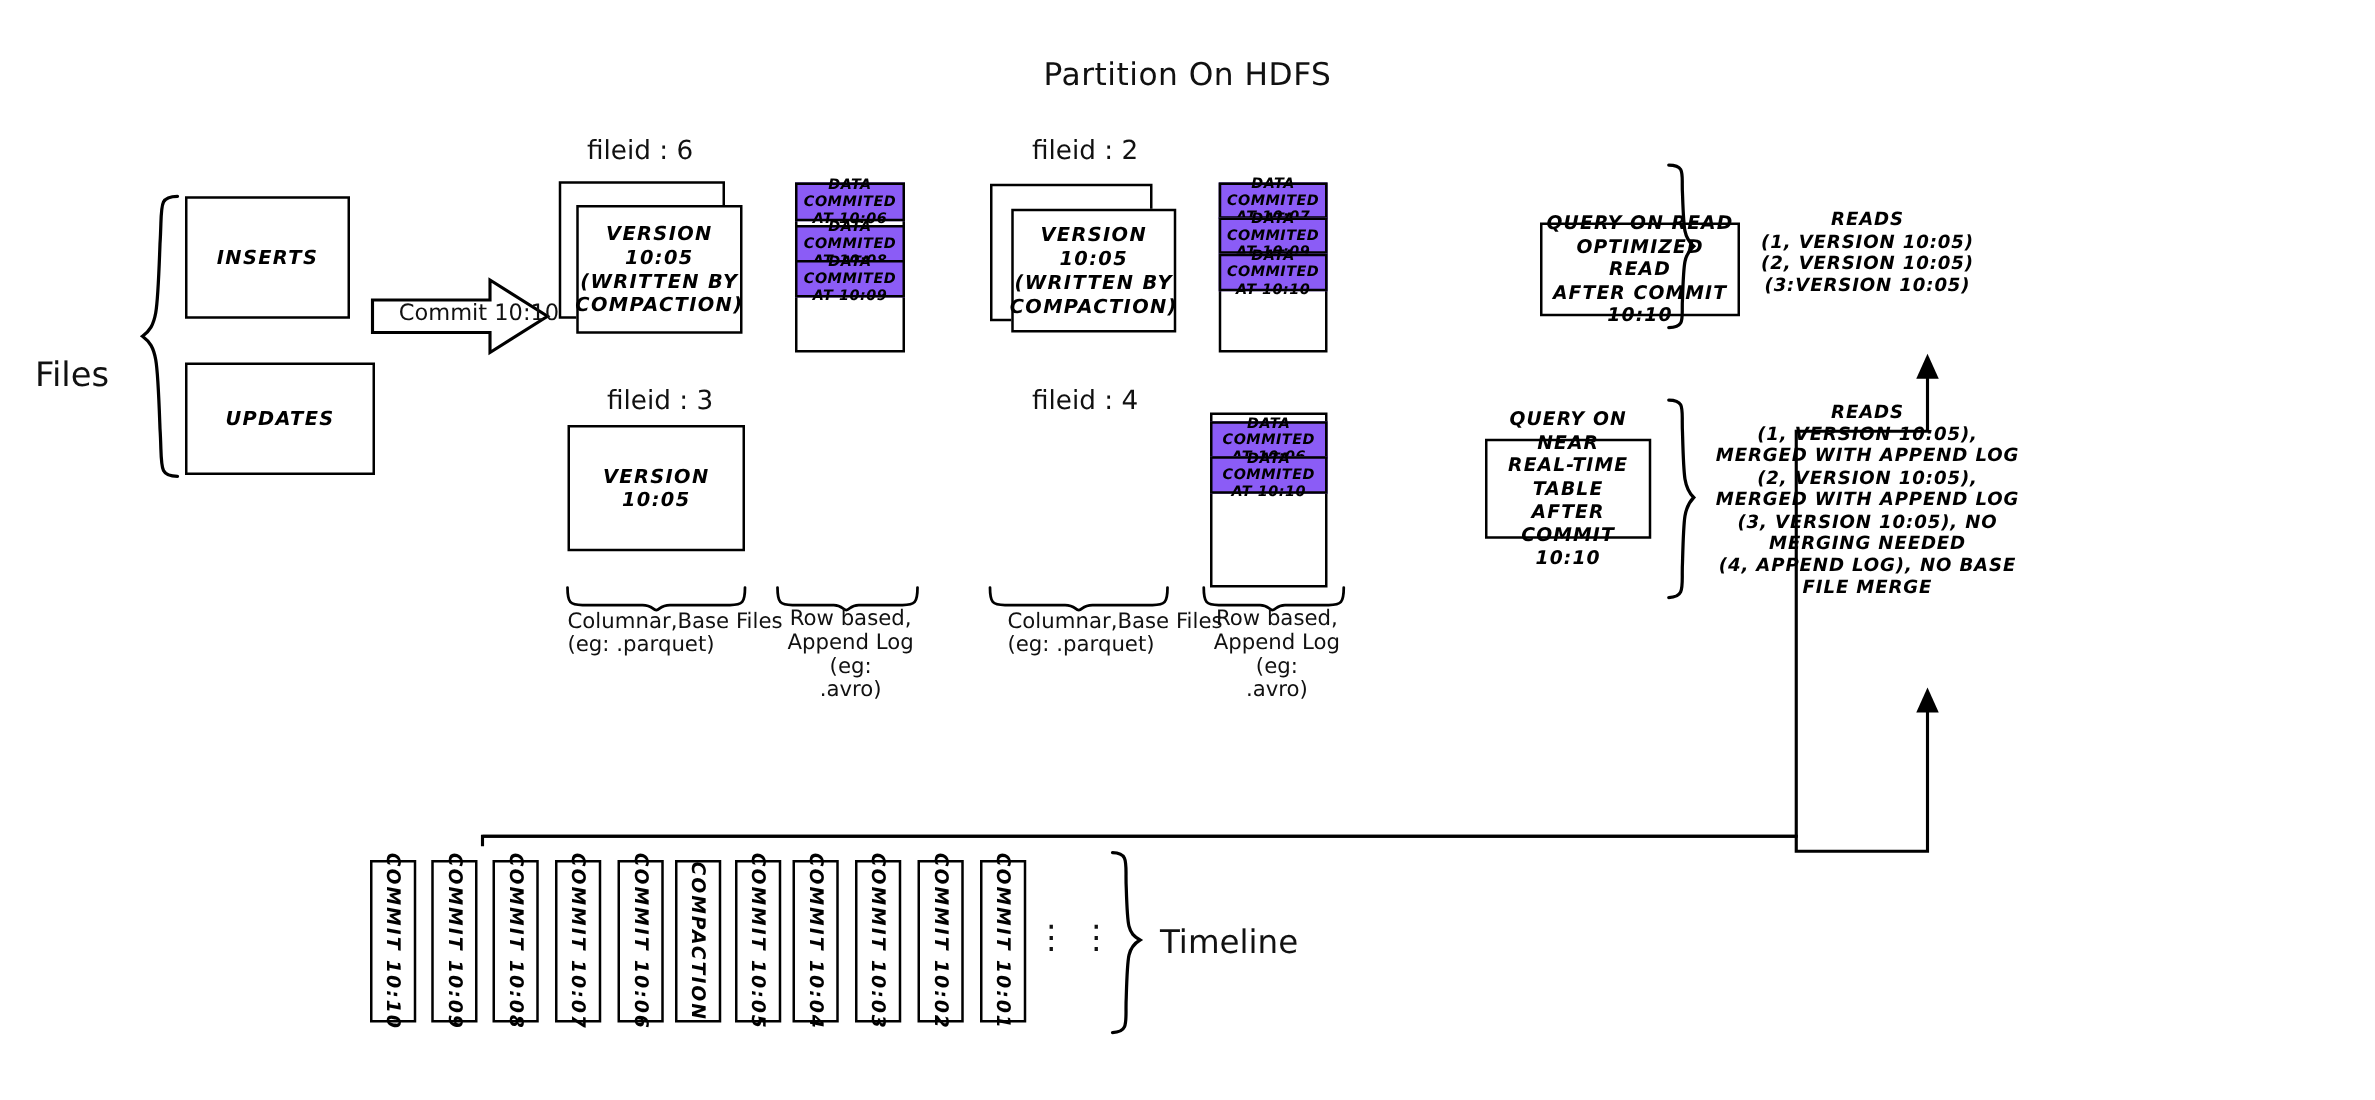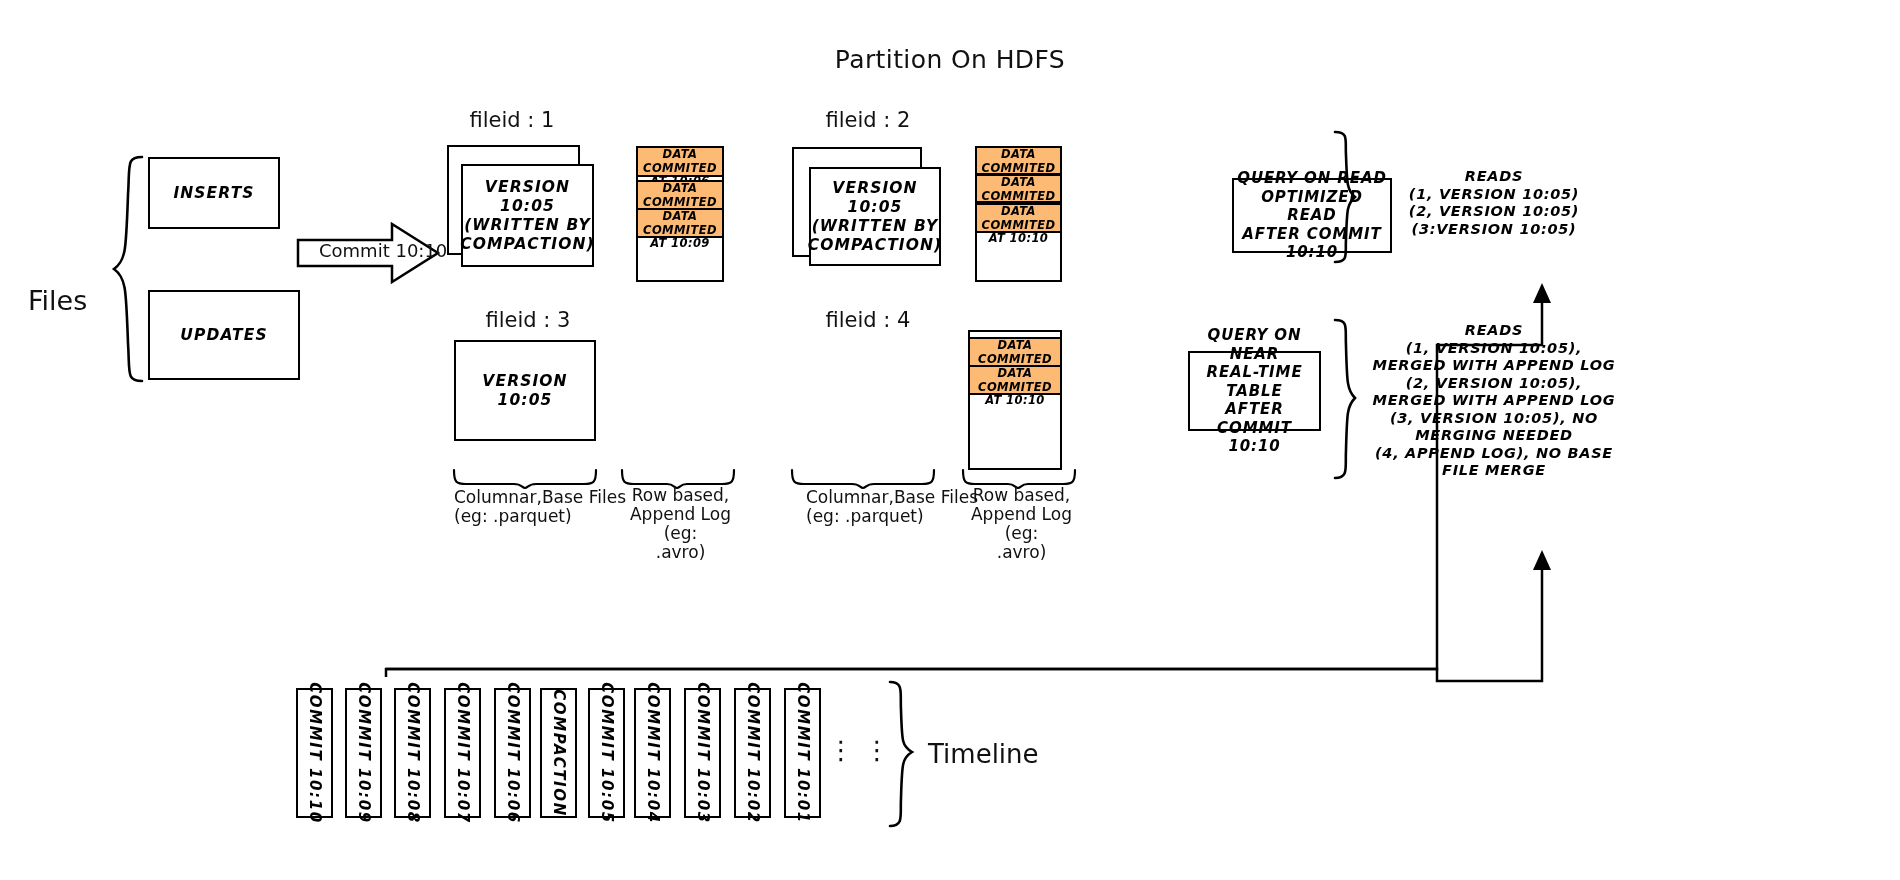--- a/index.html
+++ b/index.html
@@ -121,24 +121,25 @@
     background: #fff;
     box-sizing: border-box;
   }
   .center-flex {
     display: flex;
     align-items: center;
     justify-content: center;
   }
   .logcell {
     border: 2.5px solid #000;
-    background: #fdba74;
+    background: #8b5cf6;
     box-sizing: border-box;
     display: flex;
     align-items: center;
+    justify-content: center;
   }
   .logframe {
     border: 2.5px solid #000;
     background: #fff;
     box-sizing: border-box;
   }
   .tl-cell {
     border: 2px solid #000;
     background: #fff;
     box-sizing: border-box;
@@ -165,34 +166,34 @@
 <div id="stage">
 
   <div class="abs title" style="left:700px; top:45px; width:500px;">Partition On HDFS</div>
 
   <div class="abs upsert-label" style="left:28px; top:285px;">Files</div>
 
   <svg class="abs" style="left:112px; top:155px; width:40px; height:230px;">
     <path class="brace" d="M 30 2 C 14 2 18 10 16 40 C 14 95 14 105 2 114 C 14 123 14 133 16 188 C 18 218 14 226 30 226"></path>
   </svg>
 
-  <div class="abs rect center-flex" style="left:148px; top:157px; width:132px; height:72px;">
+  <div class="abs rect center-flex" style="left:148px; top:157px; width:132px; height:98px;">
     <span class="boxlabel">INSERTS</span>
   </div>
 
   <div class="abs rect center-flex" style="left:148px; top:290px; width:152px; height:90px;">
     <span class="boxlabel">UPDATES</span>
   </div>
 
   <svg class="abs" style="left:296px; top:222px; width:144px; height:64px;">
     <path class="ln" d="M 2 18 L 96 18 L 96 2 L 142 31 L 96 60 L 96 44 L 2 44 Z" fill="#ffffff" stroke="#000000" stroke-width="2.5" stroke-linejoin="miter"></path>
   </svg>
   <div class="abs commit-arrow-label" style="left:319px; top:240px;">Commit 10:10</div>
 
-  <div class="abs fileid" style="left:422px; top:108px; width:180px;">fileid : 1</div>
+  <div class="abs fileid" style="left:422px; top:108px; width:180px;">fileid : 6</div>
 
   <div class="abs rect" style="left:447px; top:145px; width:133px; height:110px;"></div>
 
   <div class="abs rect center-flex" style="left:461px; top:164px; width:133px; height:103px; flex-direction:column;">
     <span class="boxlabel">VERSION 10:05</span>
     <span class="boxlabel">(WRITTEN BY</span>
     <span class="boxlabel">COMPACTION)</span>
   </div>
 
   <div class="abs logframe" style="left:636px; top:146px; width:88px; height:136px;"></div>

